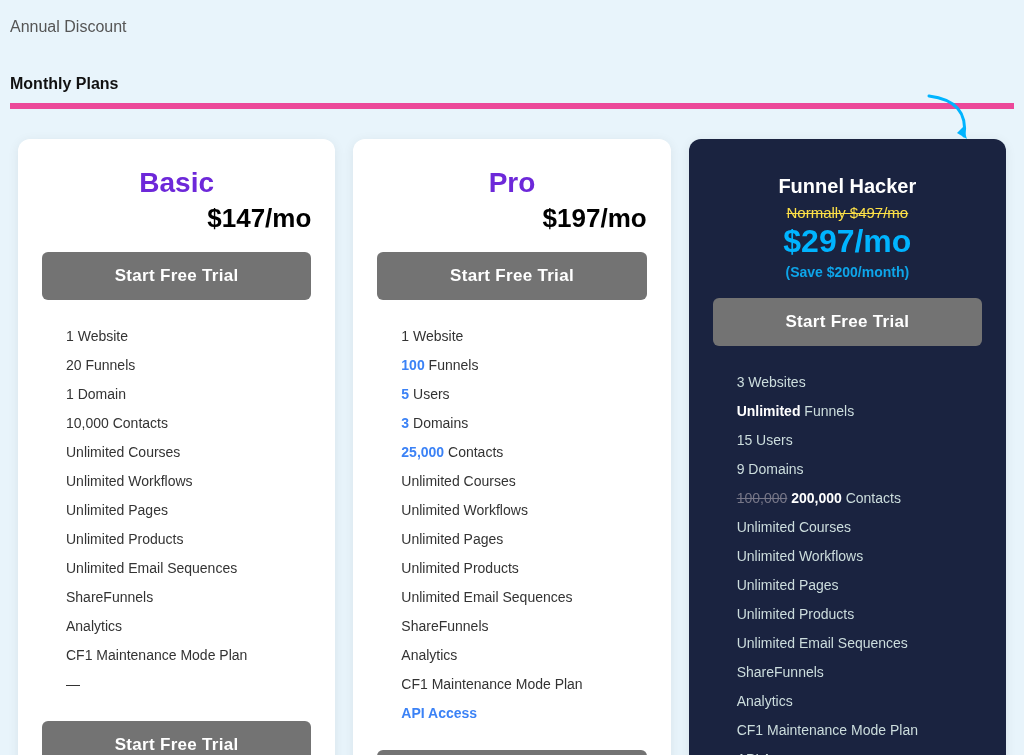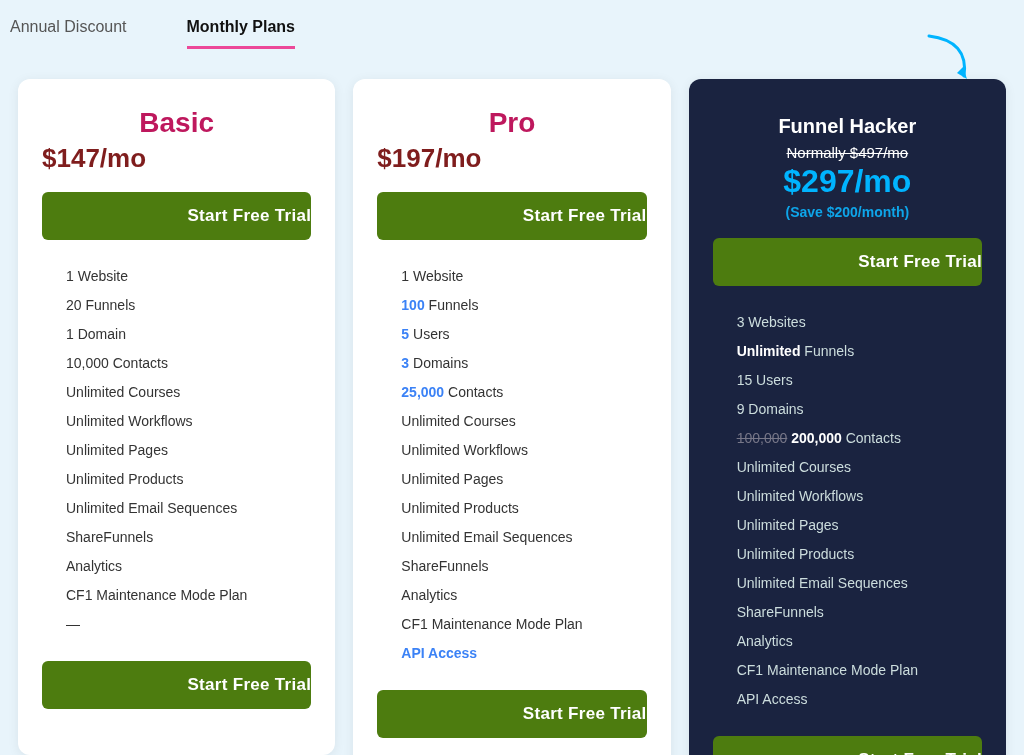--- a/index.html
+++ b/index.html
@@ -10,36 +10,37 @@
       padding: 0;
     }
     .page-wrapper {
       max-width: 1024px;
       margin: 0 auto;
       padding: 0 10px 30px;
     }
     .tabs-bar {
       display: flex;
       justify-content: flex-start;
-      gap: 60px;
+      gap: 26px;
       padding: 18px 0 0;
       margin-bottom: 30px;
+      flex-direction: column;
     }
     .tab-item {
       font-size: 16px;
       font-weight: 500;
       color: #555;
       cursor: pointer;
       padding-bottom: 10px;
       border-bottom: 3px solid transparent;
     }
     .tab-item.active {
       font-weight: 700;
       color: #111;
-      border-bottom: 3px solid #ec4899;
+      border-bottom: 6px solid #ec4899;
     }
     .plans-grid {
       display: grid;
       grid-template-columns: 1fr 1fr 1fr;
       gap: 18px;
       align-items: start;
       padding: 0 8px;
     }
     .plan-card {
       background: #fff;
@@ -50,38 +51,38 @@
     .plan-card.featured {
       background: #1a2340;
       color: #fff;
       position: relative;
       padding-top: 36px;
     }
     .plan-name {
       font-size: 28px;
       font-weight: 800;
       text-align: center;
-      color: #be185d;
+      color: #6d28d9;
       margin-bottom: 4px;
     }
     .plan-card.featured .plan-name {
       color: #fff;
       font-size: 20px;
       margin-bottom: 6px;
     }
     .plan-price {
       font-size: 26px;
       font-weight: 700;
-      text-align: left;
-      color: #7f1d1d;
+      text-align: right;
+      color: #000000;
       margin-bottom: 18px;
     }
     .plan-card.featured .normal-price {
       text-align: center;
-      color: #ffffff;
+      color: #fde047;
       font-size: 15px;
       text-decoration: line-through;
       margin-bottom: 2px;
     }
     .plan-card.featured .featured-price {
       text-align: center;
       font-size: 32px;
       font-weight: 800;
       color: #00b4ff;
       margin-bottom: 4px;
@@ -89,28 +90,28 @@
     .plan-card.featured .save-label {
       text-align: center;
       color: #0ea5e9;
       font-size: 14px;
       font-weight: 700;
       margin-bottom: 18px;
     }
     .cta-button {
       display: block;
       width: 100%;
-      background: #4d7c0f;
+      background: #737373;
       color: #fff;
       border: none;
       border-radius: 6px;
       padding: 14px 0;
       font-size: 17px;
       font-weight: 700;
-      text-align: right;
+      text-align: center;
       cursor: pointer;
       margin-bottom: 22px;
       letter-spacing: 0.3px;
     }
     .features-list {
       list-style: none;
       padding: 0;
       margin: 0 0 22px 0;
     }
     .features-list li {

